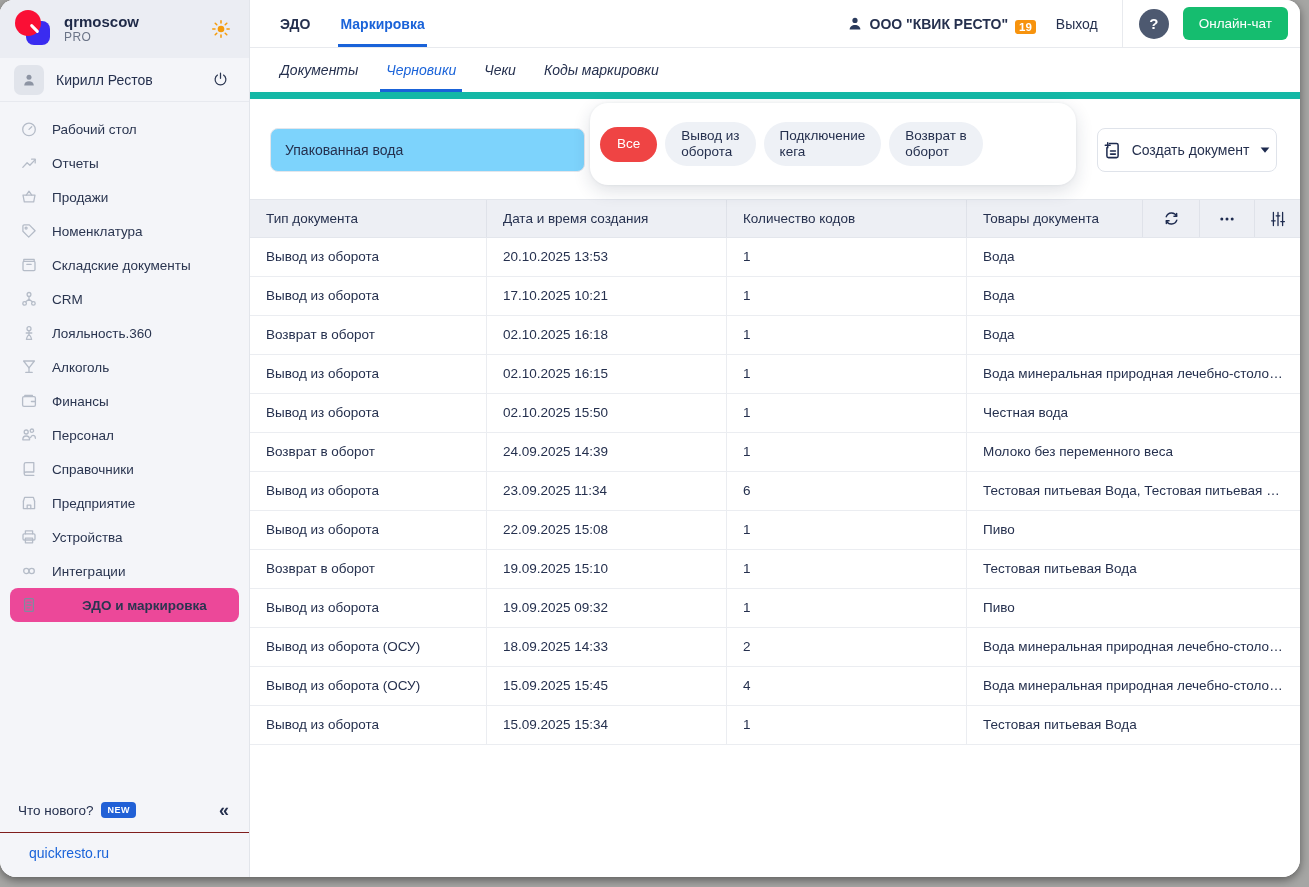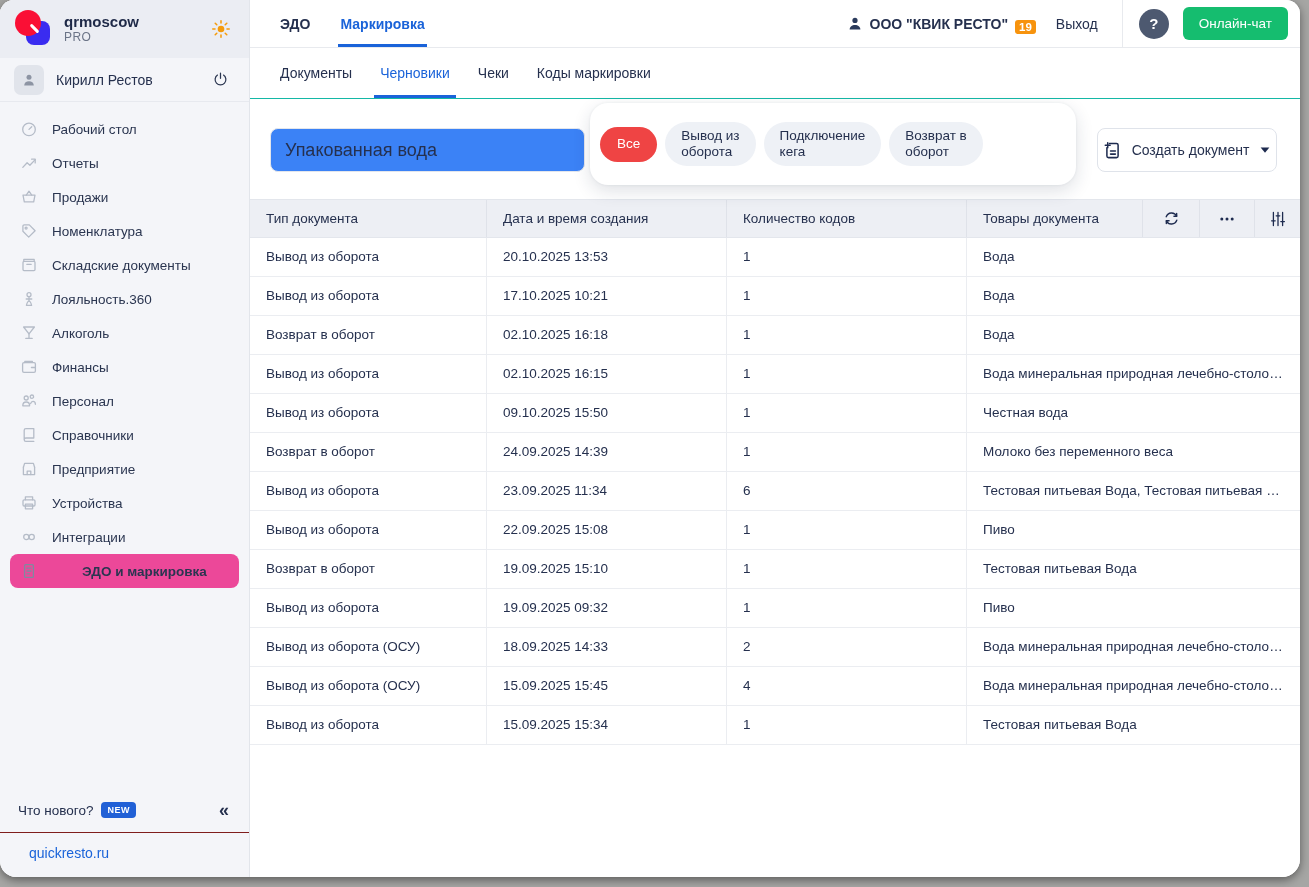--- a/index.html
+++ b/index.html
@@ -48,27 +48,27 @@
   .nav-tab.active { color:#1a63d9; }
   .nav-tab.active::after { content:""; position:absolute; left:-2px; right:-2px; bottom:0; height:3px; background:#1a63d9; }
   .top-right { margin-left:auto; display:flex; align-items:center; height:100%; }
   .org { display:flex; align-items:center; gap:7px; font-size:14px; font-weight:bold; color:#25304e; cursor:pointer; }
   .org-icon { color:#2a3a5c; display:flex; }
   .org-badge { background:#f7930d; color:#fff; font-size:11.5px; font-weight:bold; padding:1px 4px; border-radius:3px; align-self:flex-start; margin-top:7px; }
   .logout { margin:0 24px 0 20px; font-size:14px; color:#25304e; cursor:pointer; text-decoration:none; }
   .top-divider { width:1px; height:48px; background:#e8eaee; margin-right:16px; }
   .help { width:30px; height:30px; border-radius:50%; background:#4d5970; color:#fff; font-weight:bold; font-size:15px; display:flex; align-items:center; justify-content:center; margin-right:14px; cursor:pointer; }
   .chat-btn { background:#15bd6f; color:#fff; font-size:13.5px; height:33px; padding:0 16px; border-radius:6px; border:none; cursor:pointer; font-family:inherit; }
-  .tabrow { height:51px; border-bottom:1px solid #14b8a6; display:flex; gap:28px; padding:0 30px; }
+  .tabrow { height:51px; border-bottom:7px solid #14b8a6; display:flex; gap:28px; padding:0 30px;font-style:italic; }
   .tab { position:relative; display:flex; align-items:center; font-size:14px; color:#25304e; cursor:pointer; }
   .tab.active { color:#1a63d9; }
   .tab.active::after { content:""; position:absolute; left:-6px; right:-6px; bottom:0; height:3px; background:#1a63d9; }
   
   .filter-area { position:relative; height:100px; }
-  .search-input { position:absolute; left:20px; top:29px; width:315px; height:44px; border:1px solid #e3e6ec; border-radius:8px; padding:0 14px; font-size:18px; color:#25304e; background:#3b82f6; font-family:inherit; outline:none; }
+  .search-input { position:absolute; left:20px; top:29px; width:315px; height:44px; border:1px solid #e3e6ec; border-radius:8px; padding:0 14px; font-size:14px; color:#25304e; background:#7dd3fc; font-family:inherit; outline:none; }
   .chips-card { position:absolute; left:340px; top:4px; width:486px; height:82px; background:#fff; border-radius:18px;
     box-shadow:0 6px 18px rgba(30,41,71,.14), 0 0 3px rgba(30,41,71,.07);
     display:flex; align-items:center; gap:8px; padding:0 22px 0 10px; }
   .chip { background:#eef1f6; border-radius:22px; min-height:44px; display:flex; align-items:center; padding:0 16px; font-size:13.5px; color:#25304e; white-space:pre-line; line-height:1.18; cursor:pointer; }
   .chip.active { background:#ef4444; color:#fff; min-height:35px; height:35px; border-radius:18px; padding:0 17px; }
   .create-btn { position:absolute; left:847px; top:29px; width:180px; height:44px; background:#fff; border:1px solid #dfe3ea; border-radius:8px;
     display:flex; align-items:center; justify-content:center; gap:9px; font-size:14px; color:#25304e; font-family:inherit; cursor:pointer; }
   .create-btn .btn-ic { display:flex; color:#1e2b4f; }
   .create-btn .caret { display:flex; color:#1e2b4f; }
   
@@ -166,20 +166,31 @@
               <rect x="3" y="5.4" width="12" height="9.2" rx="1"></rect>
               <path d="M3.8 5.4V3.3h10.4v2.1"></path>
               <path d="M6.8 8.3h4.4"></path>
             </svg>
           </span>
     <span class="si-label">Складские документы</span>
   </div>
         <div class="side-item">
     <span class="si-icon">
             <svg width="18" height="18" viewBox="0 0 18 18" fill="none" stroke="currentColor" stroke-width="1.3" stroke-linecap="round" stroke-linejoin="round">
+              <circle cx="9" cy="4.4" r="1.9"></circle>
+              <circle cx="4.6" cy="13.4" r="1.8"></circle>
+              <circle cx="13.4" cy="13.4" r="1.8"></circle>
+              <path d="M9 6.3v2.9M9 9.2l-3.3 2.5M9 9.2l3.3 2.5"></path>
+            </svg>
+          </span>
+    <span class="si-label">CRM</span>
+  </div>
+        <div class="side-item">
+    <span class="si-icon">
+            <svg width="18" height="18" viewBox="0 0 18 18" fill="none" stroke="currentColor" stroke-width="1.3" stroke-linecap="round" stroke-linejoin="round">
               <circle cx="9" cy="4.7" r="2"></circle>
               <path d="M9 6.7v4.4M6.2 9h5.6"></path>
               <path d="M6.4 15.3c.6-2.5 1.6-4.2 2.6-4.2s2 1.7 2.6 4.2z"></path>
             </svg>
           </span>
     <span class="si-label">Лояльность.360</span>
   </div>
         <div class="side-item">
     <span class="si-icon">
             <svg width="18" height="18" viewBox="0 0 18 18" fill="none" stroke="currentColor" stroke-width="1.3" stroke-linecap="round" stroke-linejoin="round">
@@ -375,21 +386,21 @@
     <div class="td c-products">Вода</div>
   </div>
           <div class="row">
     <div class="td c-type">Вывод из оборота</div>
     <div class="td c-created">02.10.2025 16:15</div>
     <div class="td c-codes">1</div>
     <div class="td c-products">Вода минеральная природная лечебно-столовая пит…</div>
   </div>
           <div class="row">
     <div class="td c-type">Вывод из оборота</div>
-    <div class="td c-created">09.10.2025 15:50</div>
+    <div class="td c-created">02.10.2025 15:50</div>
     <div class="td c-codes">1</div>
     <div class="td c-products">Честная вода</div>
   </div>
           <div class="row">
     <div class="td c-type">Возврат в оборот</div>
     <div class="td c-created">24.09.2025 14:39</div>
     <div class="td c-codes">1</div>
     <div class="td c-products">Молоко без переменного веса</div>
   </div>
           <div class="row">

